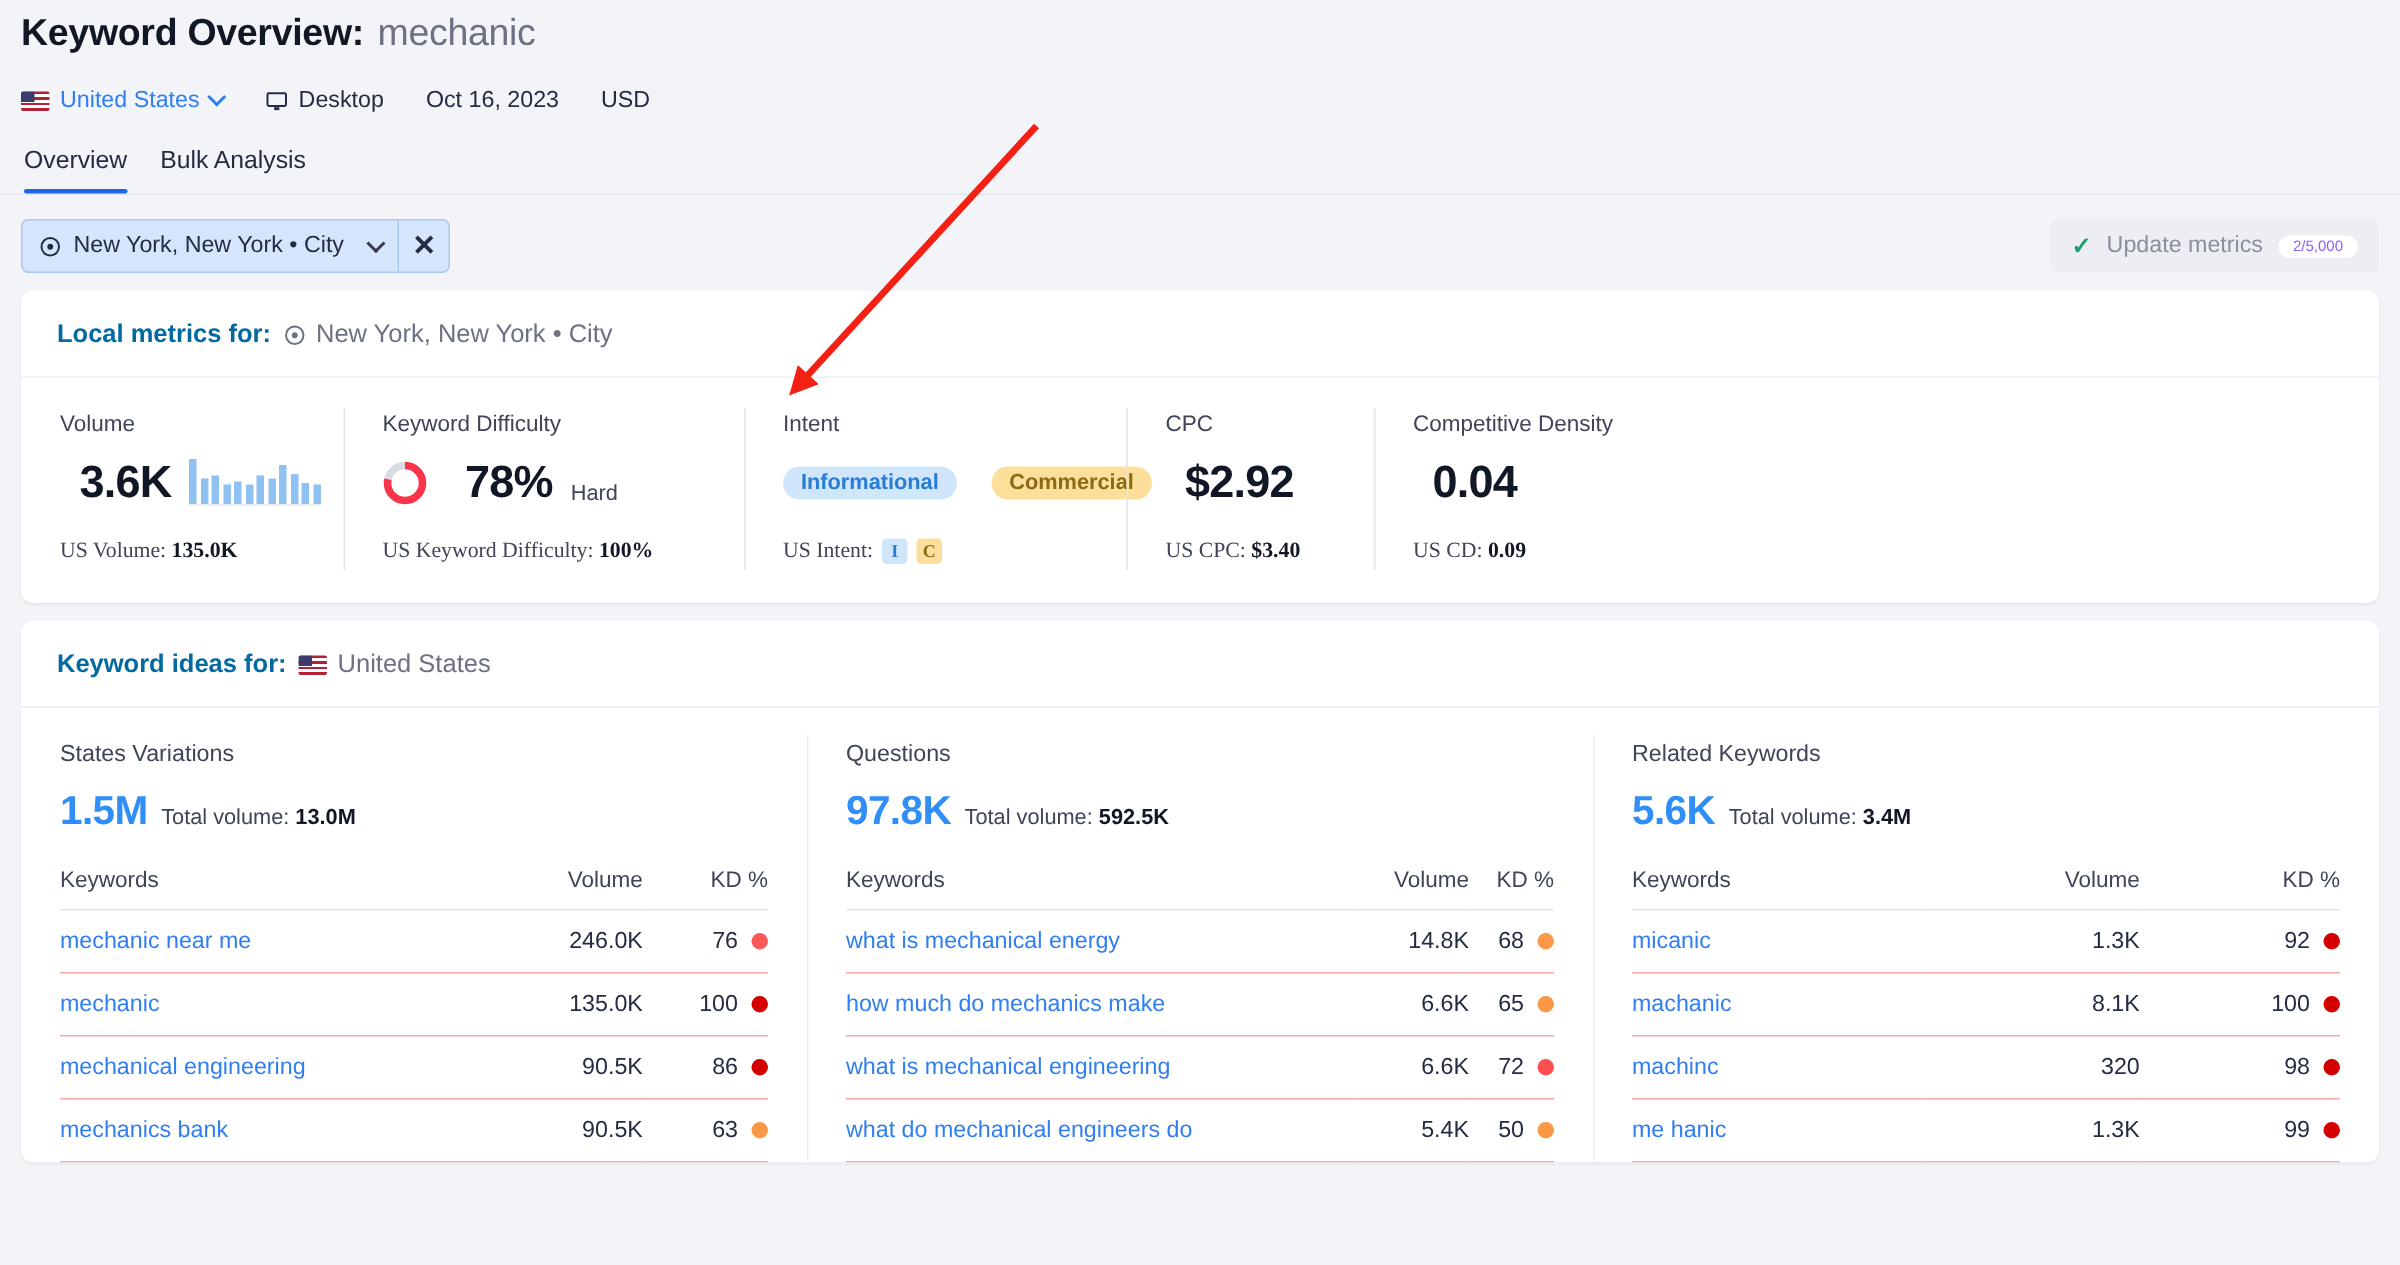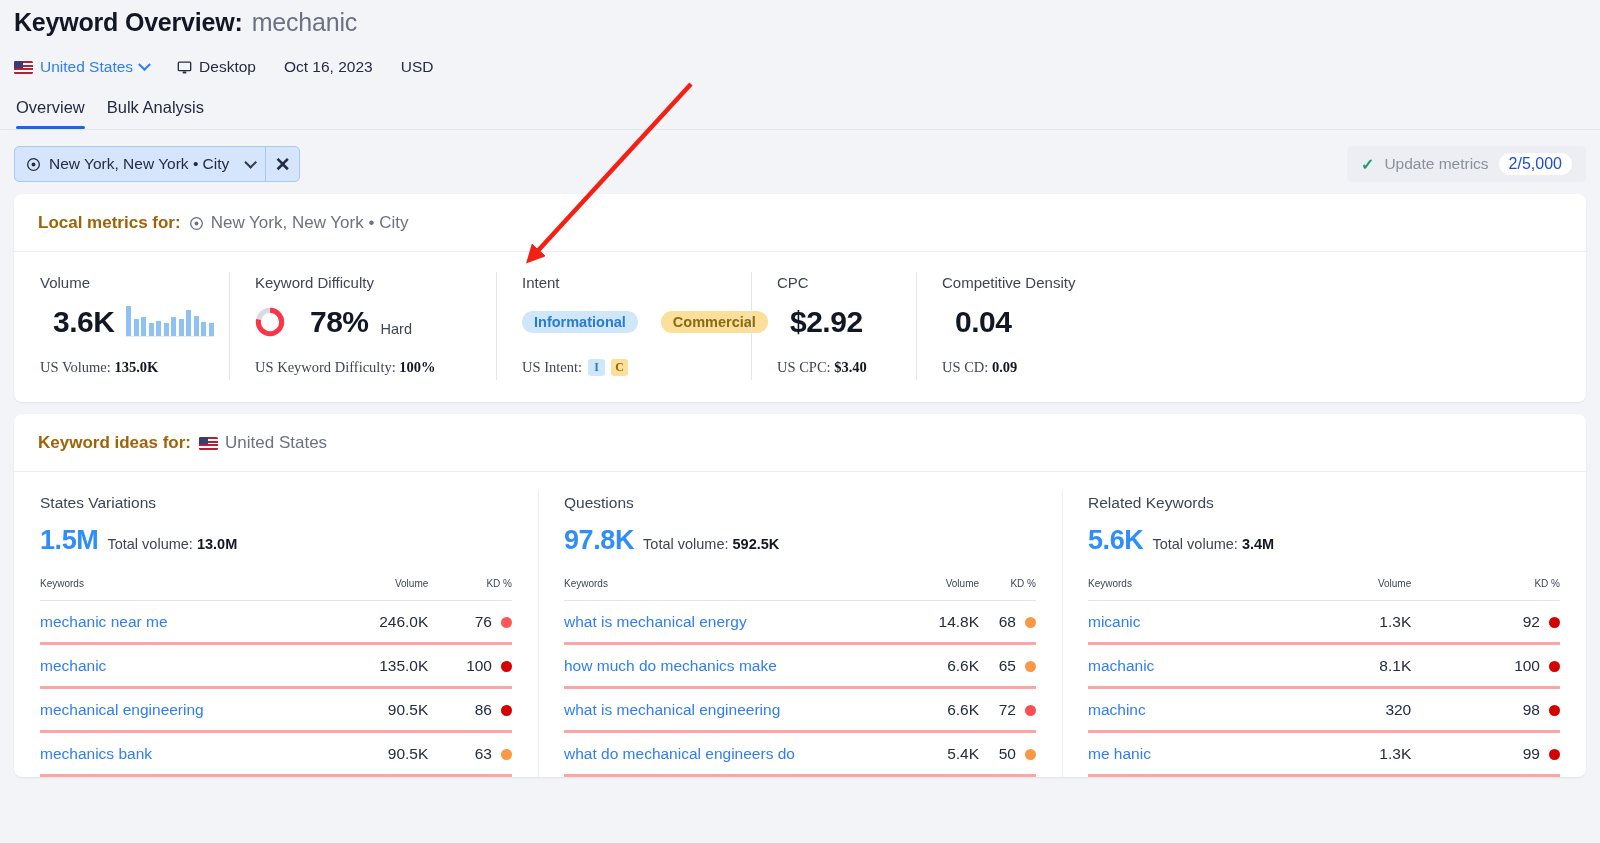--- a/index.html
+++ b/index.html
@@ -61,28 +61,28 @@
   .loc-chev { width: 9px; height: 9px; border-right: 2px solid #33384a; border-bottom: 2px solid #33384a;
     transform: rotate(45deg) translateY(-3px); margin-left: 7px; margin-right: 2px; }
   .loc-x { display: flex; align-items: center; justify-content: center; width: 34px; height: 100%;
     border-left: 1px solid #a9c7f3; font-size: 19px; font-weight: bold; color: #242c42; }
   .update-btn {
     display: flex; align-items: center; gap: 10px;
     height: 36px; padding: 0 14px 0 14px;
     background: #eceef4; border-radius: 5px; color: #8a8f9e; font-size: 15.5px;
   }
   .check { color: #1a9e6b; font-size: 16px; font-weight: bold; }
-  .quota { background: #fff; border-radius: 11px; padding: 2px 10px; font-size: 16px; color: #1d4ed8; }
+  .quota { background: #fff; border-radius: 11px; padding: 2px 10px; font-size: 10px; color: #8b5cf6; }
 
   
   .card { background: #fff; border-radius: 8px; margin: 12px 14px 0 14px;
     box-shadow: 0 1px 2px rgba(30,40,70,.08); overflow: hidden; }
   .card-head { padding: 19px 24px 18px 24px; border-bottom: 1px solid #eceef3;
     display: flex; align-items: center; gap: 8px; }
-  .card-head-label { font-size: 17px; font-weight: bold; color: #a16207; }
+  .card-head-label { font-size: 17px; font-weight: bold; color: #0369a1; }
   .card-head-value { font-size: 17px; color: #6c7183; display: flex; align-items: center; gap: 7px; }
   .pin { width: 15px; height: 15px; flex: none; }
 
   
   .metrics { display: flex; padding: 22px 0 26px 0; }
   .metric { padding: 0 26px; position: relative; }
   .metric + .metric::before {
     content: ""; position: absolute; left: 0; top: -2px; bottom: -4px; width: 1px; background: #e3e5ed;
   }
   .m-label { font-size: 15px; color: #3f4557; margin-bottom: 10px; }
@@ -111,25 +111,25 @@
   .ideas-col + .ideas-col::before {
     content: ""; position: absolute; left: 0; top: 18px; bottom: 0; width: 1px; background: #eceef3;
   }
   .col-title { font-size: 15.5px; color: #3f4557; margin-bottom: 6px; }
   .col-total-row { display: flex; align-items: baseline; gap: 9px; margin-bottom: 22px; margin-top: 13px; }
   .col-total { font-size: 27px; font-weight: bold; color: #2f8ef7; letter-spacing: -.4px; }
   .col-tv { font-size: 14.5px; color: #3f4557; }
   .col-tv b { color: #111724; }
 
   table { width: 100%; border-collapse: collapse; }
-  th { font-size: 10px; font-weight: normal; color: #3f4557; text-align: left;
+  th { font-size: 15px; font-weight: normal; color: #3f4557; text-align: left;
        padding: 0 0 11px 0; }
   th.num { text-align: right; }
   thead tr { border-bottom: 1px solid #e3e5ed; }
-  td { font-size: 15.5px; padding: 12px 0 11px 0; border-bottom: 3px solid #fca5a5; }
+  td { font-size: 15.5px; padding: 12px 0 11px 0; border-bottom: 1px solid #fca5a5; }
   td.kw a { color: #2f7ef2; text-decoration: none; }
   td.num { text-align: right; color: #242c42; }
   td.kd { text-align: right; color: #242c42; white-space: nowrap; }
   .dot { display: inline-block; width: 11px; height: 11px; border-radius: 50%;
          margin-left: 9px; vertical-align: middle; }
 
   .arrow-layer { position: absolute; left: 0; top: 0; width: 1600px; height: 843px; pointer-events: none; }
 </style>
 </head>
 <body>

